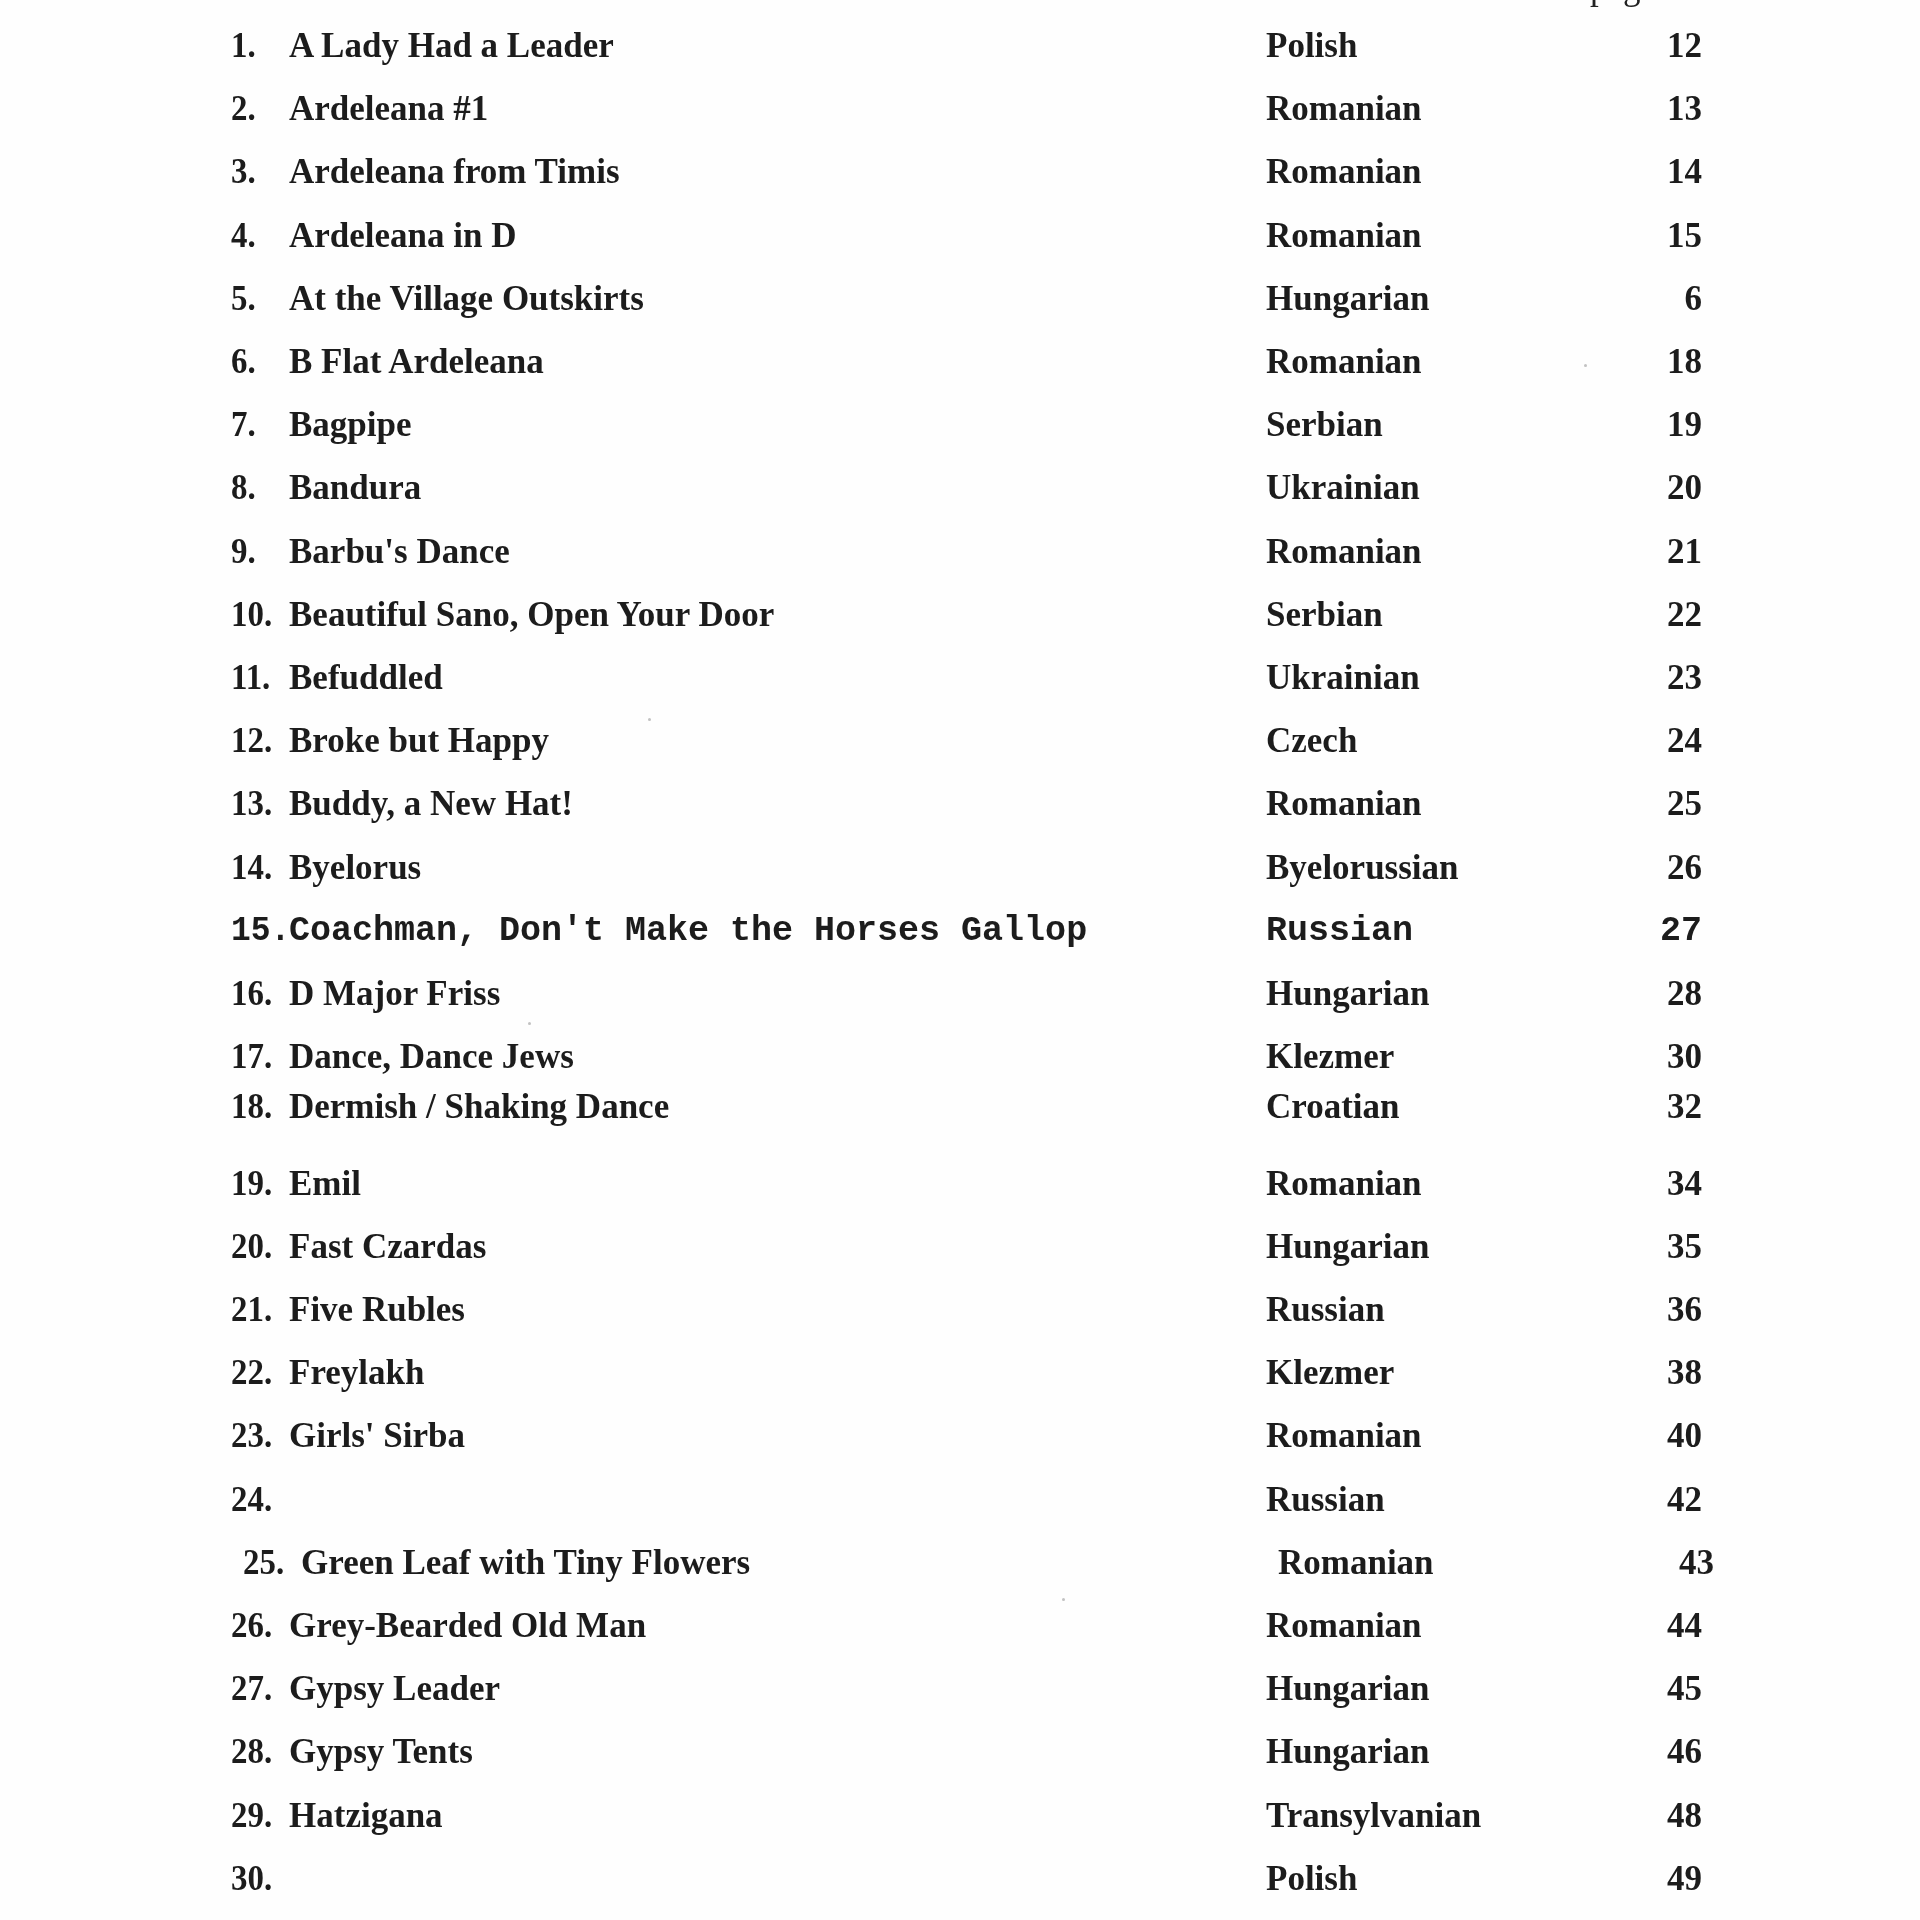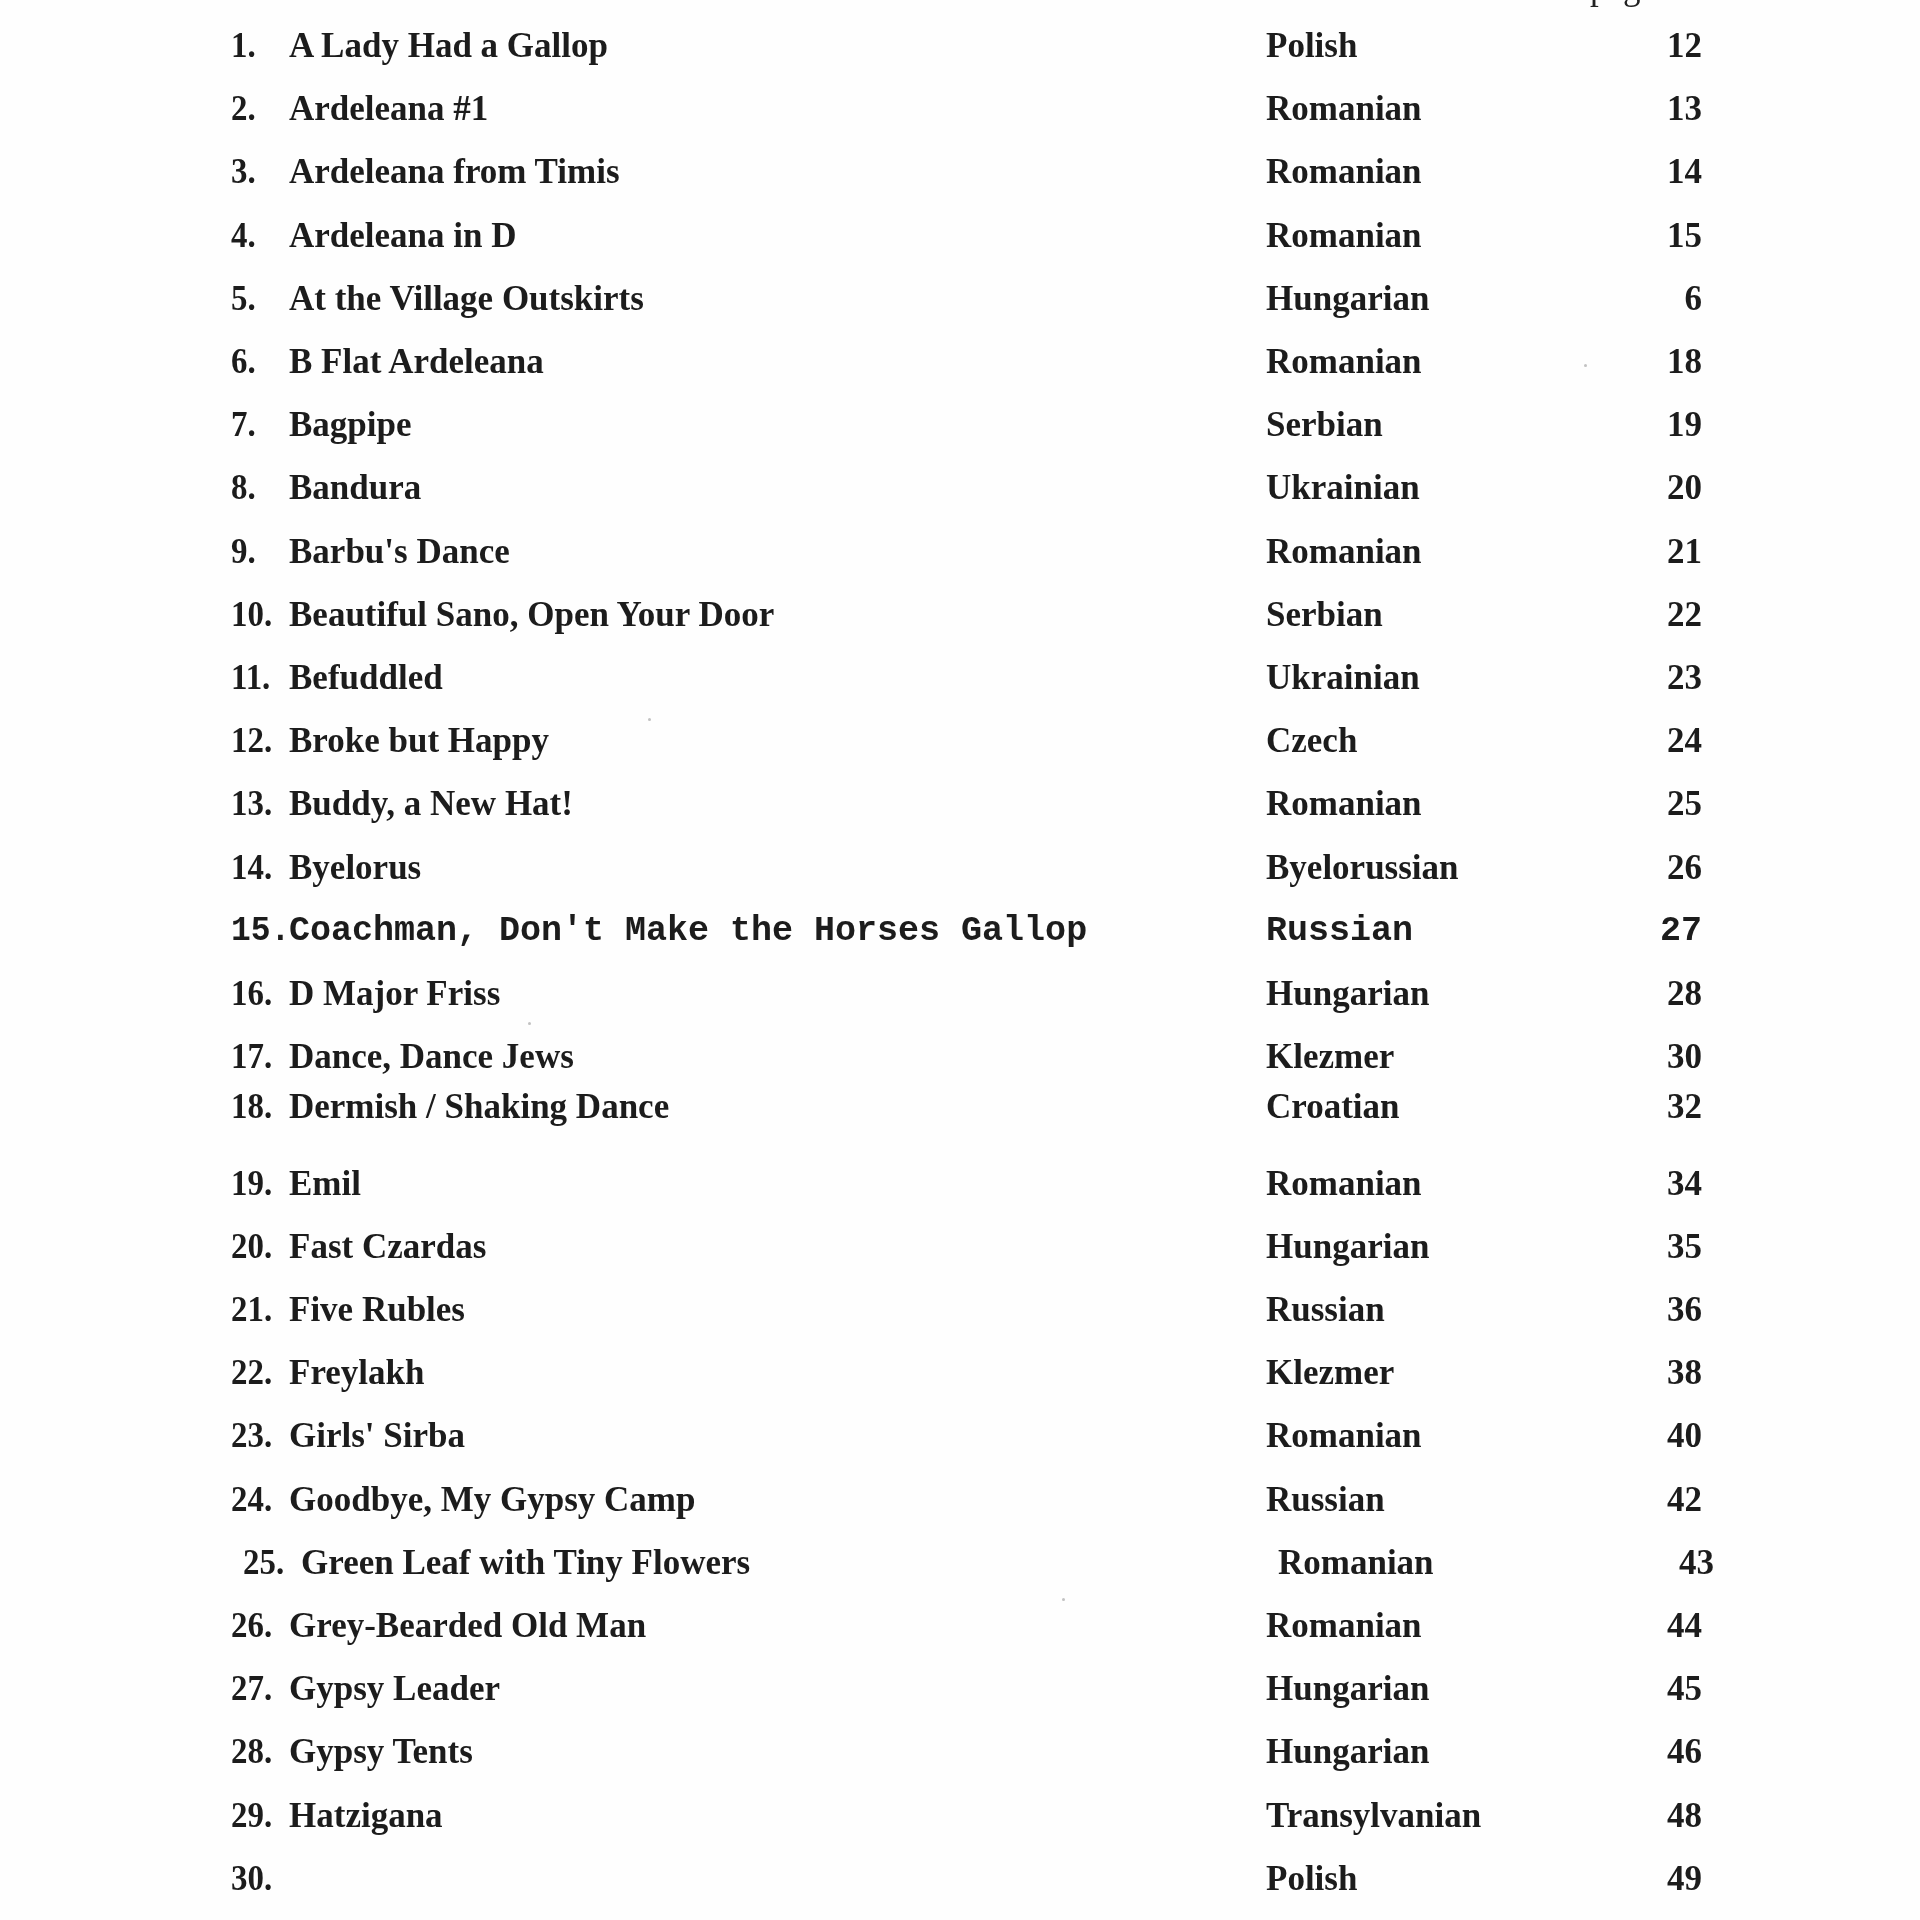--- a/index.html
+++ b/index.html
@@ -85,21 +85,21 @@
   </style>
 </head>
 <body>
 
 <div class="page">
   <div class="col-header">page</div>
 
   <ol class="toc-list" id="toc-list">
       <li class="toc-row" style="top: 24px;">
     <span class="toc-num">1.</span>
-    <span class="toc-title">A Lady Had a Gallop</span>
+    <span class="toc-title">A Lady Had a Leader</span>
     <span class="toc-origin">Polish</span>
     <span class="toc-page">12</span>
   </li>
       <li class="toc-row" style="top: 87.2px;">
     <span class="toc-num">2.</span>
     <span class="toc-title">Ardeleana #1</span>
     <span class="toc-origin">Romanian</span>
     <span class="toc-page">13</span>
   </li>
       <li class="toc-row" style="top: 150.4px;">
@@ -223,21 +223,20 @@
     <span class="toc-page">38</span>
   </li>
       <li class="toc-row" style="top: 1414.4px;">
     <span class="toc-num">23.</span>
     <span class="toc-title">Girls' Sirba</span>
     <span class="toc-origin">Romanian</span>
     <span class="toc-page">40</span>
   </li>
       <li class="toc-row" style="top: 1477.6px;">
     <span class="toc-num">24.</span>
-    <span class="toc-title">Goodbye, My Gypsy Camp</span>
     <span class="toc-origin">Russian</span>
     <span class="toc-page">42</span>
   </li>
       <li class="toc-row" style="top: 1540.8px; margin-left: 12px;">
     <span class="toc-num">25.</span>
     <span class="toc-title">Green Leaf with Tiny Flowers</span>
     <span class="toc-origin">Romanian</span>
     <span class="toc-page">43</span>
   </li>
       <li class="toc-row" style="top: 1604px;">

